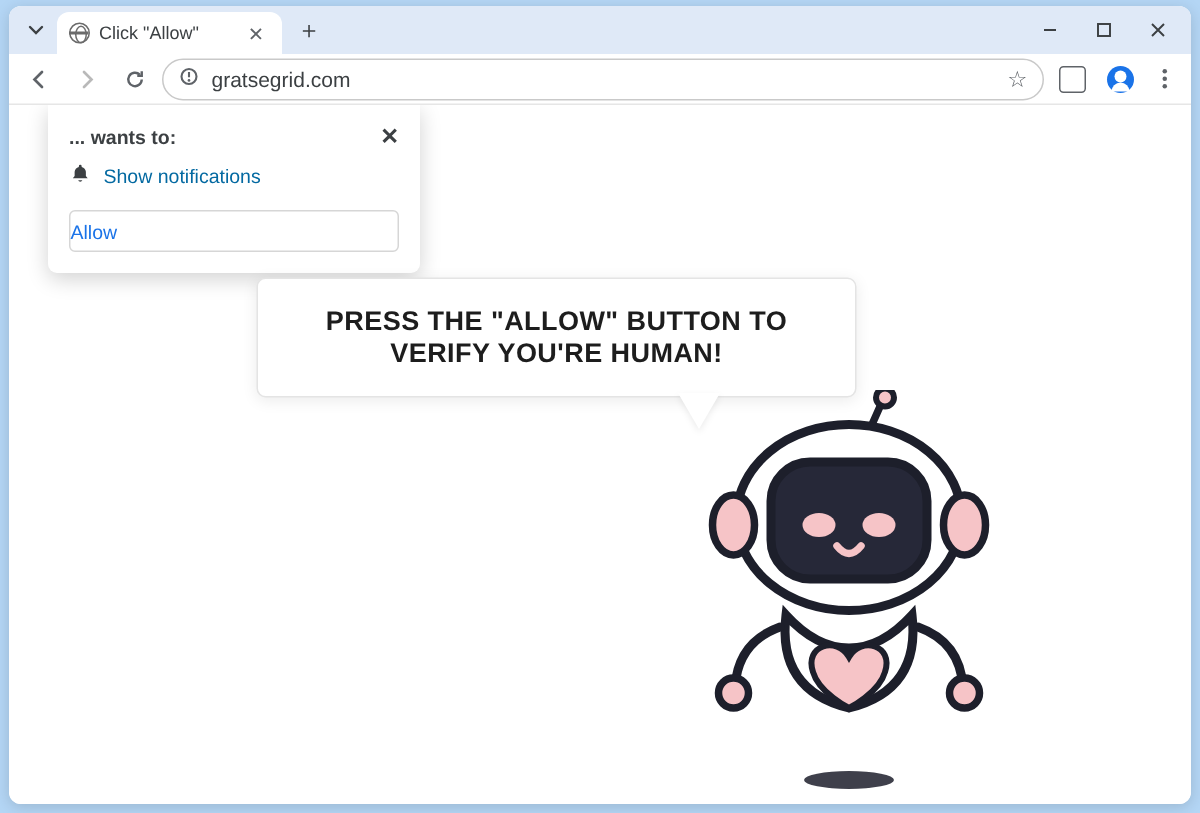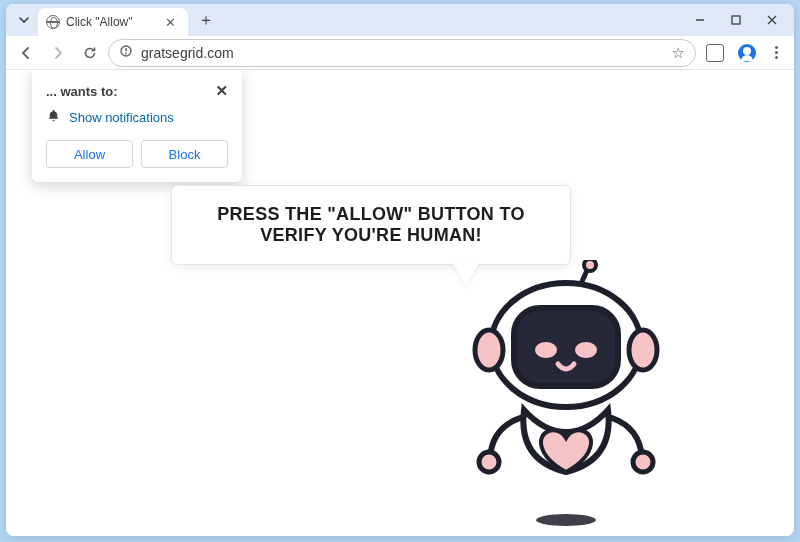--- a/index.html
+++ b/index.html
@@ -93,33 +93,33 @@
   .profile-icon{
     width:18px;height:18px;border-radius:50%;background:#1a73e8;position:relative;margin:0 4px;
   }
   .profile-icon::before{content:"";position:absolute;top:3px;left:5px;width:8px;height:8px;border-radius:50%;background:#fff;}
   .profile-icon::after{content:"";position:absolute;bottom:1px;left:3px;width:12px;height:6px;border-radius:6px 6px 0 0;background:#fff;}
   .menu-dots{width:24px;display:flex;flex-direction:column;align-items:center;gap:2px;cursor:pointer;}
   .menu-dots span{width:3px;height:3px;background:#5f6368;border-radius:50%;}
   .viewport{flex:1;background:#fff;position:relative;overflow:hidden;}
 
   .perm-prompt{
-    position:absolute;top:0;left:26px;width:210px;background:#fff;
+    position:absolute;top:0;left:26px;width:248px;background:#fff;
     border-radius:0 0 6px 6px;box-shadow:0 4px 14px rgba(0,0,0,0.18);
     padding:12px 14px 14px;font-size:13px;color:#3c4043;
   }
   .perm-header{display:flex;align-items:center;margin-bottom:8px;}
   .perm-title{flex:1;font-weight:600;font-size:13px;}
   .perm-close{font-size:15px;font-weight:bold;cursor:pointer;color:#3c4043;}
   .perm-row{display:flex;align-items:center;gap:8px;margin-bottom:14px;font-size:13px;color:#0369a1;}
   .bell-icon{display:inline-block;}
   .perm-actions{display:flex;gap:8px;}
   .perm-btn{
     flex:1;height:28px;border:1px solid #d6d6d6;border-radius:4px;background:#fff;
-    color:#1a73e8;font-size:13px;cursor:pointer;display:flex;align-items:center;justify-content:center;
+    color:#1a73e8;font-size:13px;cursor:pointer;display:flex;align-items:center;justify-content:flex-start;
   }
 
   .speech{
     position:absolute;top:115px;left:165px;width:400px;background:#fff;
     border:1px solid #e4e4e4;border-radius:6px;box-shadow:0 2px 10px rgba(0,0,0,0.08);
     padding:18px 22px;text-align:center;font-weight:800;font-size:18px;color:#1d1d1d;
     letter-spacing:0.3px;
   }
   .speech::after{
     content:"";position:absolute;bottom:-22px;right:90px;
@@ -218,23 +218,20 @@
               <path d="M8 2a1 1 0 0 1 1 1v.5A4 4 0 0 1 12 7v3l1.3 1.5H2.7L4 10V7a4 4 0 0 1 3-3.5V3a1 1 0 0 1 1-1z" fill="#3c4043"></path>
               <path d="M6.5 13a1.6 1.6 0 0 0 3 0" fill="#3c4043"></path>
             </svg>
         </span>
         <span>Show notifications</span>
       </div>
       <div class="perm-actions">
         <div class="perm-btn">
             <span>Allow</span>
           </div>
-        <div class="perm-btn">
-            <span>Block</span>
-          </div>
       </div>
     </div>
 
     <div class="speech">
       <span>PRESS THE "ALLOW" BUTTON TO VERIFY YOU'RE HUMAN!</span>
     </div>
 
     <div class="robot">
       <svg viewBox="0 0 260 280">
 

